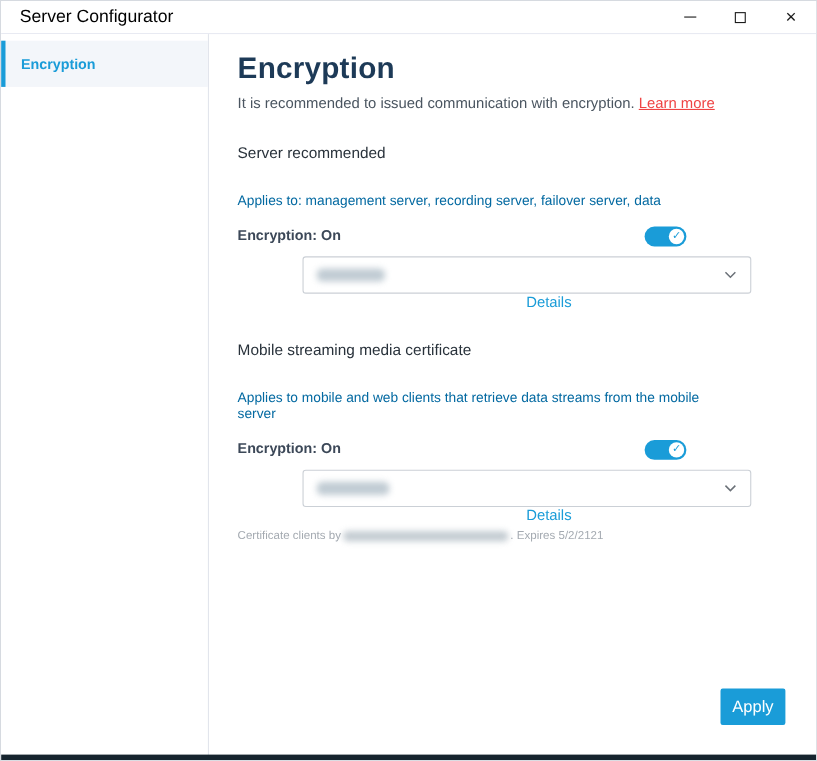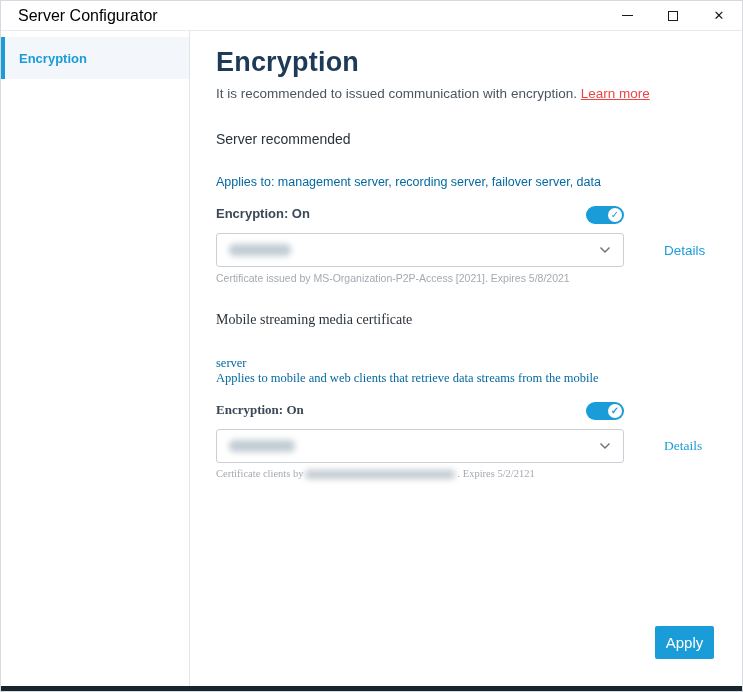--- a/index.html
+++ b/index.html
@@ -106,21 +106,21 @@
   .toggle .knob {
     position: absolute; top: 2px; right: 2px;
     width: 14px; height: 14px;
     background: #ffffff; border-radius: 50%;
     display: flex; align-items: center; justify-content: center;
     font-size: 10px; font-weight: 700; color: #1a9cd8; line-height: 1;
   }
 
   .field-row {
     margin-top: 9px;
-    display: flex; align-items: center;
+    display: flex; align-items: center; flex-direction: column;
   }
   .dropdown {
     width: 408px; height: 34px;
     border: 1px solid #cbd0d6; border-radius: 3px;
     background: #ffffff;
     display: flex; align-items: center;
     padding: 0 12px;
     cursor: pointer;
   }
   .dropdown-value-blur {
@@ -217,28 +217,27 @@
           <div class="dropdown">
             <span class="dropdown-value-blur"></span>
             <span class="dropdown-spacer"></span>
             <svg class="chevron" viewBox="0 0 12 8">
               <polyline points="1.5,1.5 6,6 10.5,1.5"></polyline>
             </svg>
           </div>
           <span class="details-link">Details</span>
         </div>
 
-        <div class="cert-info">Certificate issued by MS-Organization-P2P-Access [2021]. Expires 5/8/2021</div>
-      </div>
-
-      <div class="section" style="margin-top: 28px; font-family: Liberation Serif, serif;">
+      </div>
+
+      <div class="section" style="margin-top: 28px;">
         <div class="section-heading">Mobile streaming media certificate</div>
         <div class="section-desc">
+          <div>Applies to mobile and web clients that retrieve data streams from the mobile</div>
           <div>server</div>
-          <div>Applies to mobile and web clients that retrieve data streams from the mobile</div>
         </div>
 
         <div class="toggle-row">
           <span class="enc-label">Encryption: On</span>
           <div class="toggle">
             <span class="knob">
               <span>✓</span>
             </span>
           </div>
         </div>

